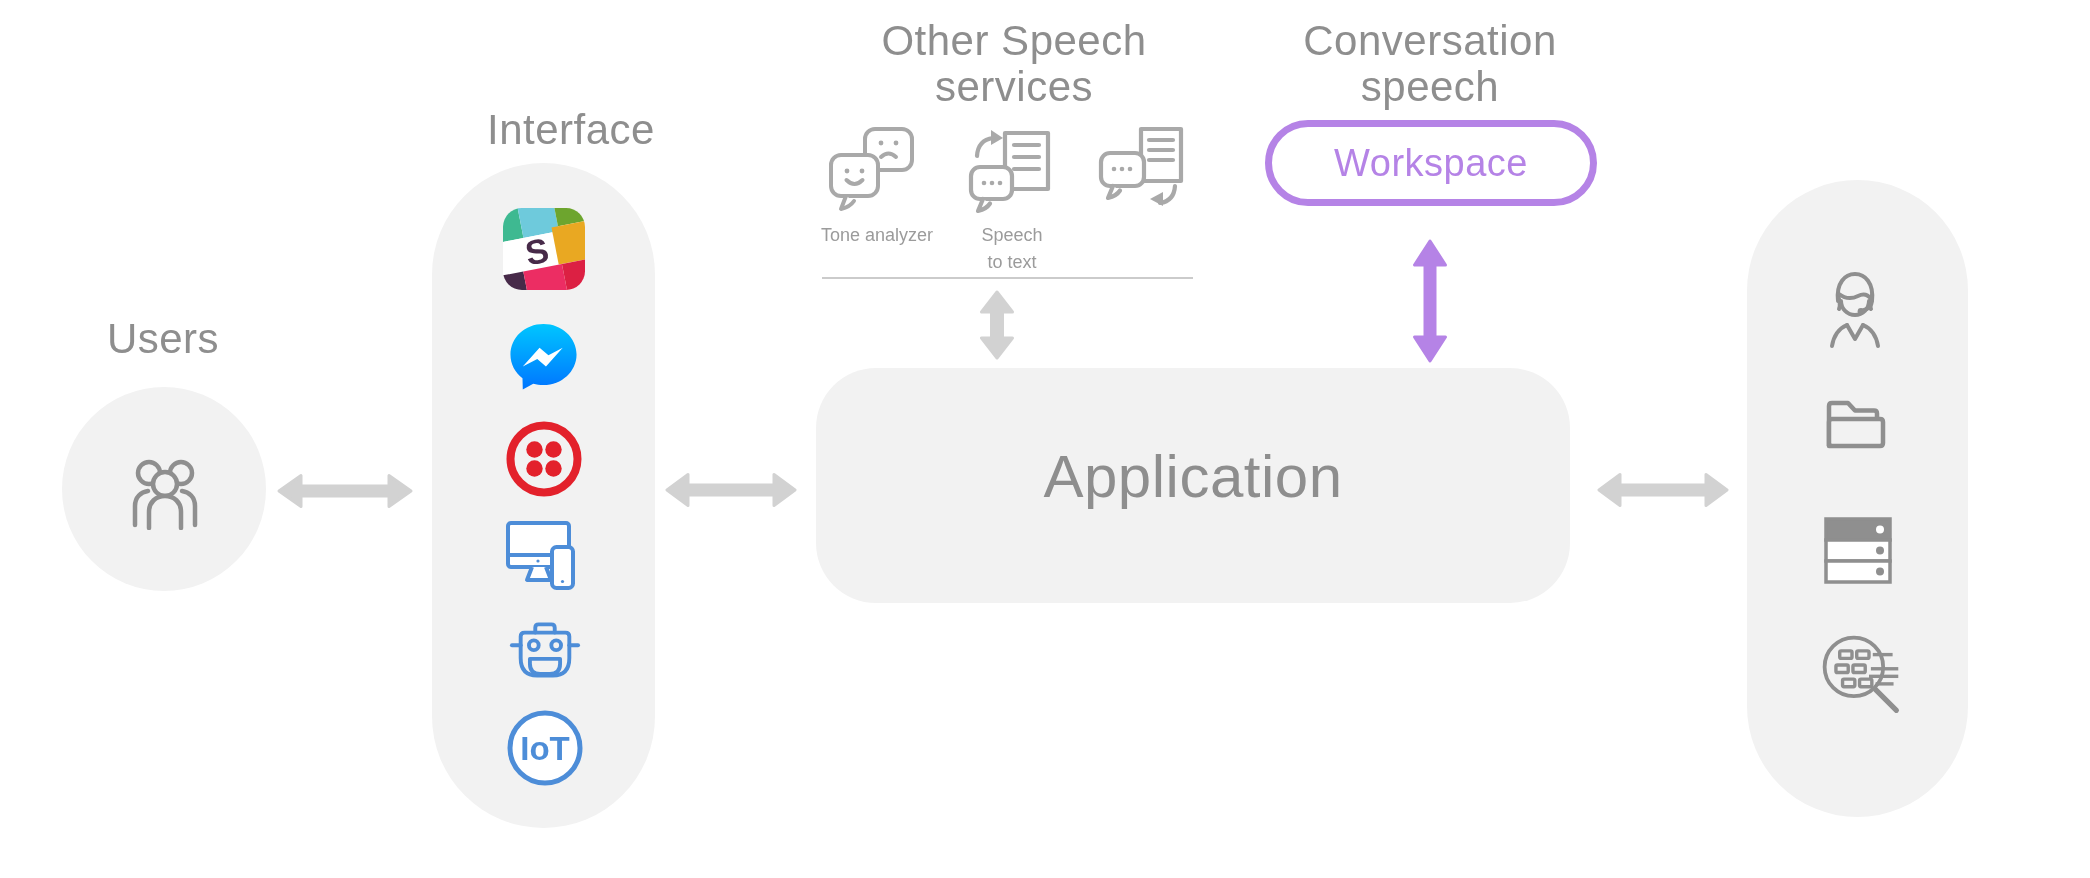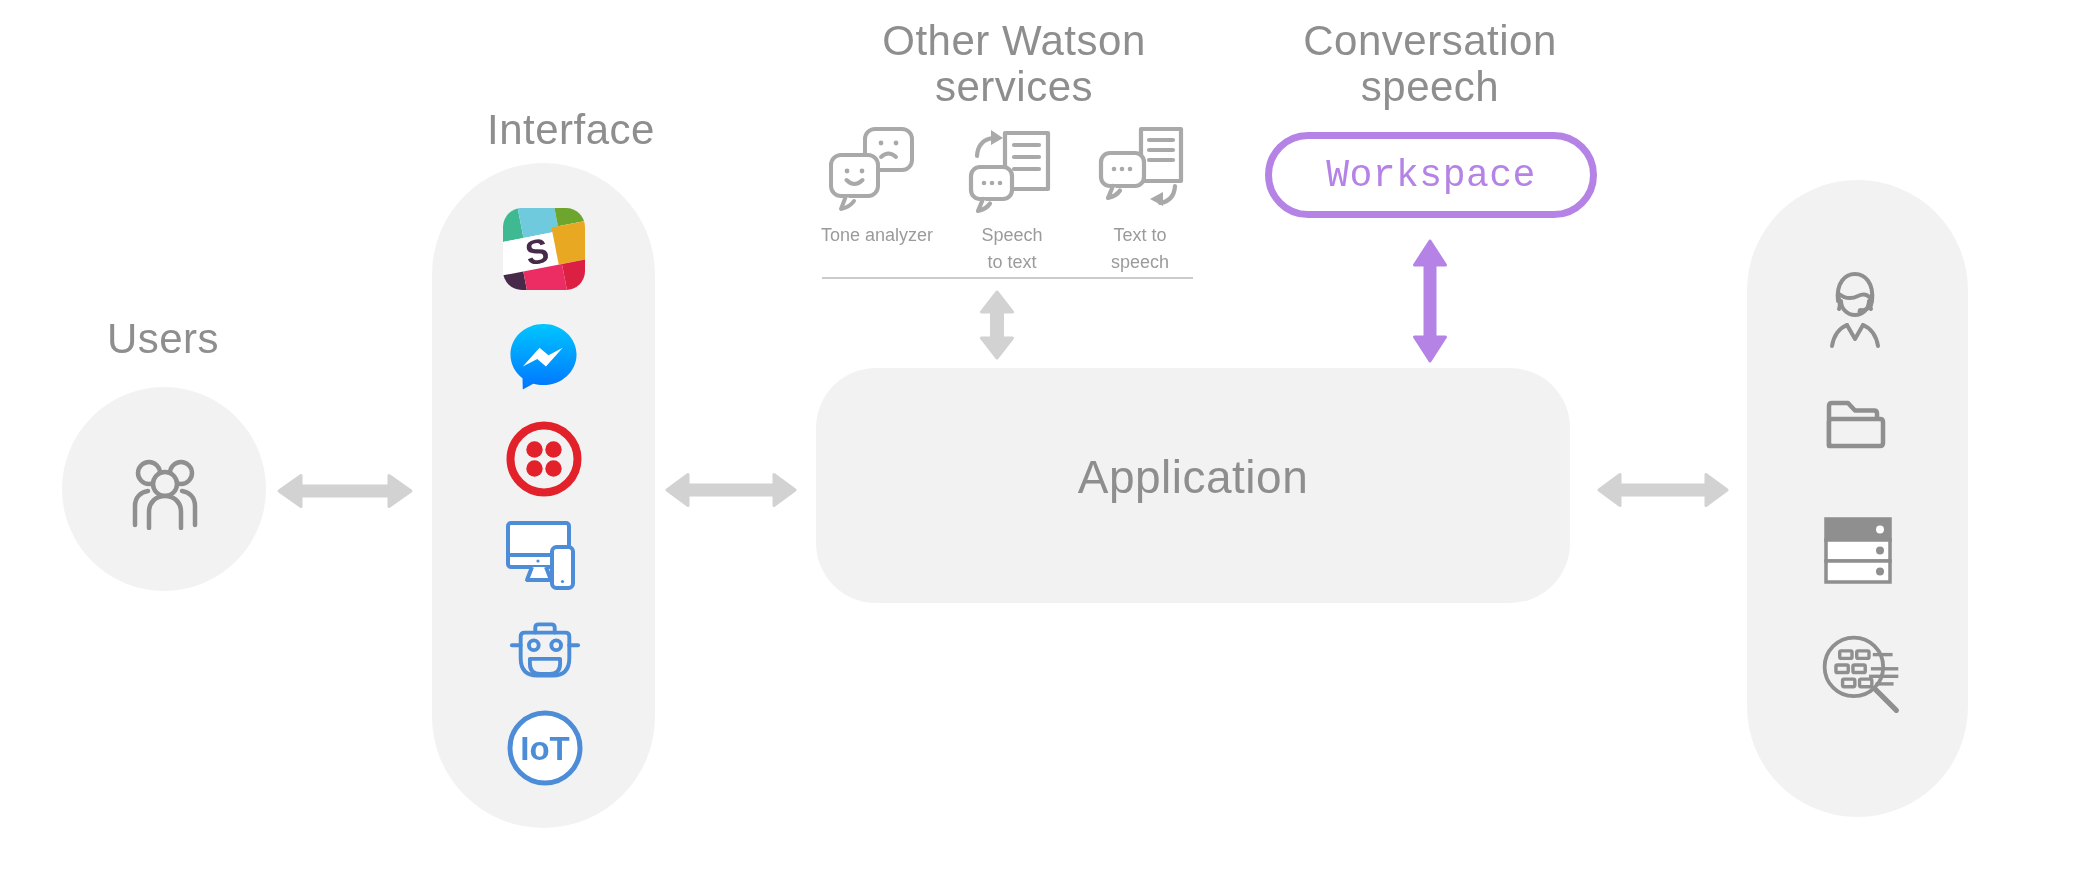--- a/index.html
+++ b/index.html
@@ -3,21 +3,21 @@
 <meta charset="utf-8">
 <style>
   html,body{margin:0;padding:0;background:#ffffff;}
   #canvas{position:relative;width:2090px;height:878px;background:#ffffff;overflow:hidden;
           font-family:"Liberation Sans", sans-serif;}
   .abs{position:absolute;}
   .title{color:#8e8e8e;font-size:42px;line-height:46px;text-align:center;font-weight:400;letter-spacing:0.5px;}
   .panel{background:#f2f2f2;}
   .small-label{color:#9b9b9b;font-size:18px;line-height:27px;text-align:center;}
   .app-box{background:#f2f2f2;border-radius:60px;display:flex;align-items:center;justify-content:center;}
-  .app-text{color:#8e8e8e;font-size:46px;letter-spacing:0.5px;padding-bottom:18px;}
+  .app-text{color:#8e8e8e;font-size:60px;letter-spacing:0.5px;padding-bottom:18px;}
   .workspace-pill{background:#ffffff;border:7px solid #b583e6;border-radius:46px;
                   display:flex;align-items:center;justify-content:center;box-sizing:border-box;}
   .workspace-text{color:#b583e6;font-size:38px;letter-spacing:0.5px;}
   svg{display:block;}
 </style>
 </head>
 <body>
 
 <div id="canvas">
 
@@ -131,21 +131,21 @@
 
   <div class="abs" style="left:665px;top:472px;">
     <svg width="132" height="36" viewBox="0 0 132 36">
       <path d="M21 18 H111" stroke="#d2d2d2" stroke-width="13"></path>
       <path d="M23 2.5 L23 33.5 L2 18 Z" fill="#d2d2d2" stroke="#d2d2d2" stroke-width="3" stroke-linejoin="round"></path>
       <path d="M109 2.5 L109 33.5 L130 18 Z" fill="#d2d2d2" stroke="#d2d2d2" stroke-width="3" stroke-linejoin="round"></path>
     </svg>
   </div>
 
   <div class="abs title" style="left:814px;top:18px;width:400px;">
-    <div>Other Watson</div>
+    <div>Other Speech</div>
     <div>services</div>
   </div>
 
   <div class="abs" style="left:827px;top:124px;">
     <svg width="92" height="95" viewBox="0 0 92 95" fill="none" stroke="#a9a9a9" stroke-width="4" stroke-linecap="round" stroke-linejoin="round">
       <rect x="38" y="5" width="47" height="41" rx="10" fill="#ffffff"></rect>
       <path d="M49 46 l-6 11"></path>
       <circle cx="54" cy="19" r="2.4" fill="#a9a9a9" stroke="none"></circle>
       <circle cx="69" cy="19" r="2.4" fill="#a9a9a9" stroke="none"></circle>
       <path d="M54 33 q7.5-7 15 0"></path>
@@ -190,41 +190,37 @@
   </div>
 
   <div class="abs small-label" style="left:797px;top:222px;width:160px;">
     <div>Tone analyzer</div>
     <div></div>
   </div>
   <div class="abs small-label" style="left:932px;top:222px;width:160px;">
     <div>Speech</div>
     <div>to text</div>
   </div>
-  <div class="abs small-label" style="left:1060px;top:222px;width:160px;">
-    <div>Text to</div>
-    <div>speech</div>
-  </div>
 
   <div class="abs" style="left:822px;top:277px;width:371px;height:2px;background:#cbcbcb;"></div>
 
   <div class="abs" style="left:979px;top:290px;">
     <svg width="36" height="70" viewBox="0 0 36 70">
       <path d="M18 18 V52" stroke="#d2d2d2" stroke-width="14"></path>
       <path d="M2.5 22 L33.5 22 L18 2 Z" fill="#d2d2d2" stroke="#d2d2d2" stroke-width="3" stroke-linejoin="round"></path>
       <path d="M2.5 48 L33.5 48 L18 68 Z" fill="#d2d2d2" stroke="#d2d2d2" stroke-width="3" stroke-linejoin="round"></path>
     </svg>
   </div>
 
   <div class="abs title" style="left:1230px;top:18px;width:400px;">
     <div>Conversation</div>
     <div>speech</div>
   </div>
 
-  <div class="abs workspace-pill" style="left:1265px;top:132px;width:332px;height:86px;font-family:Liberation Mono, monospace;">
+  <div class="abs workspace-pill" style="left:1265px;top:120px;width:332px;height:86px;">
     <span class="workspace-text">Workspace</span>
   </div>
 
   <div class="abs" style="left:1412px;top:238px;">
     <svg width="36" height="126" viewBox="0 0 36 126">
       <path d="M18 20 V106" stroke="#b583e6" stroke-width="13"></path>
       <path d="M2.5 27 L33.5 27 L18 3 Z" fill="#b583e6" stroke="#b583e6" stroke-width="3" stroke-linejoin="round"></path>
       <path d="M2.5 99 L33.5 99 L18 123 Z" fill="#b583e6" stroke="#b583e6" stroke-width="3" stroke-linejoin="round"></path>
     </svg>
   </div>

